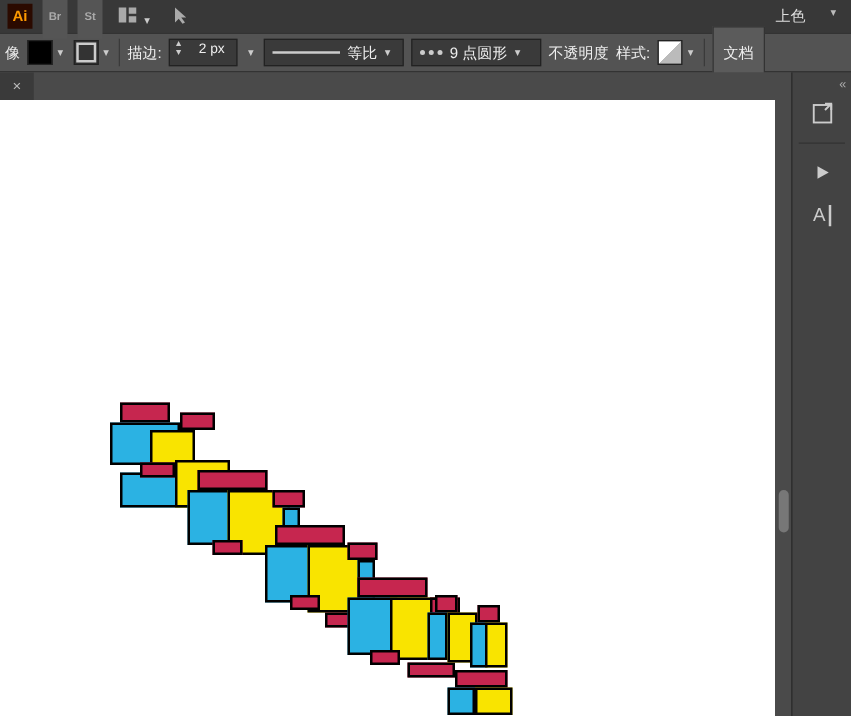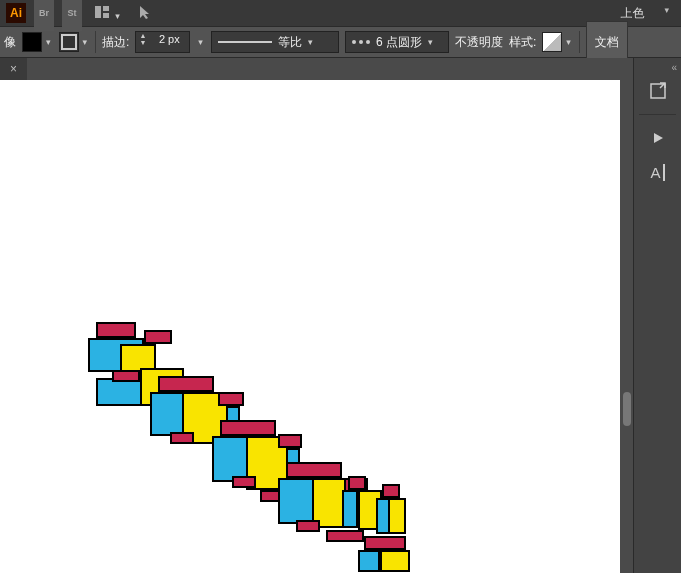--- a/index.html
+++ b/index.html
@@ -91,32 +91,32 @@
   <div class="divider"></div>
   <span class="ctrl-label">描边:</span>
   <div class="spin">
     <div class="arrows">
         <span>▲</span>
         <span>▼</span>
       </div>
     <input value="2 px" style="">
   </div>
   <span class="mini-chev">▾</span>
-  <div class="sel" style="width:128px">
+  <div class="sel" style="width:112px">
     <div class="line-preview"></div>
     <span>等比</span>
     <span class="chev">▾</span>
   </div>
   <div class="sel" style="width:104px">
     <div class="dot-preview">
         <span></span>
         <span></span>
         <span></span>
       </div>
-    <span>6 点圆形</span>
+    <span>9 点圆形</span>
     <span class="chev">▾</span>
   </div>
   <span class="ctrl-label">不透明度</span>
   <span class="ctrl-label">样式:</span>
   <div class="swatch-group">
     <div class="opacity-swatch"></div>
     <span class="mini-chev">▾</span>
   </div>
   <div class="divider"></div>
   <div class="btn-block">文档</div>

